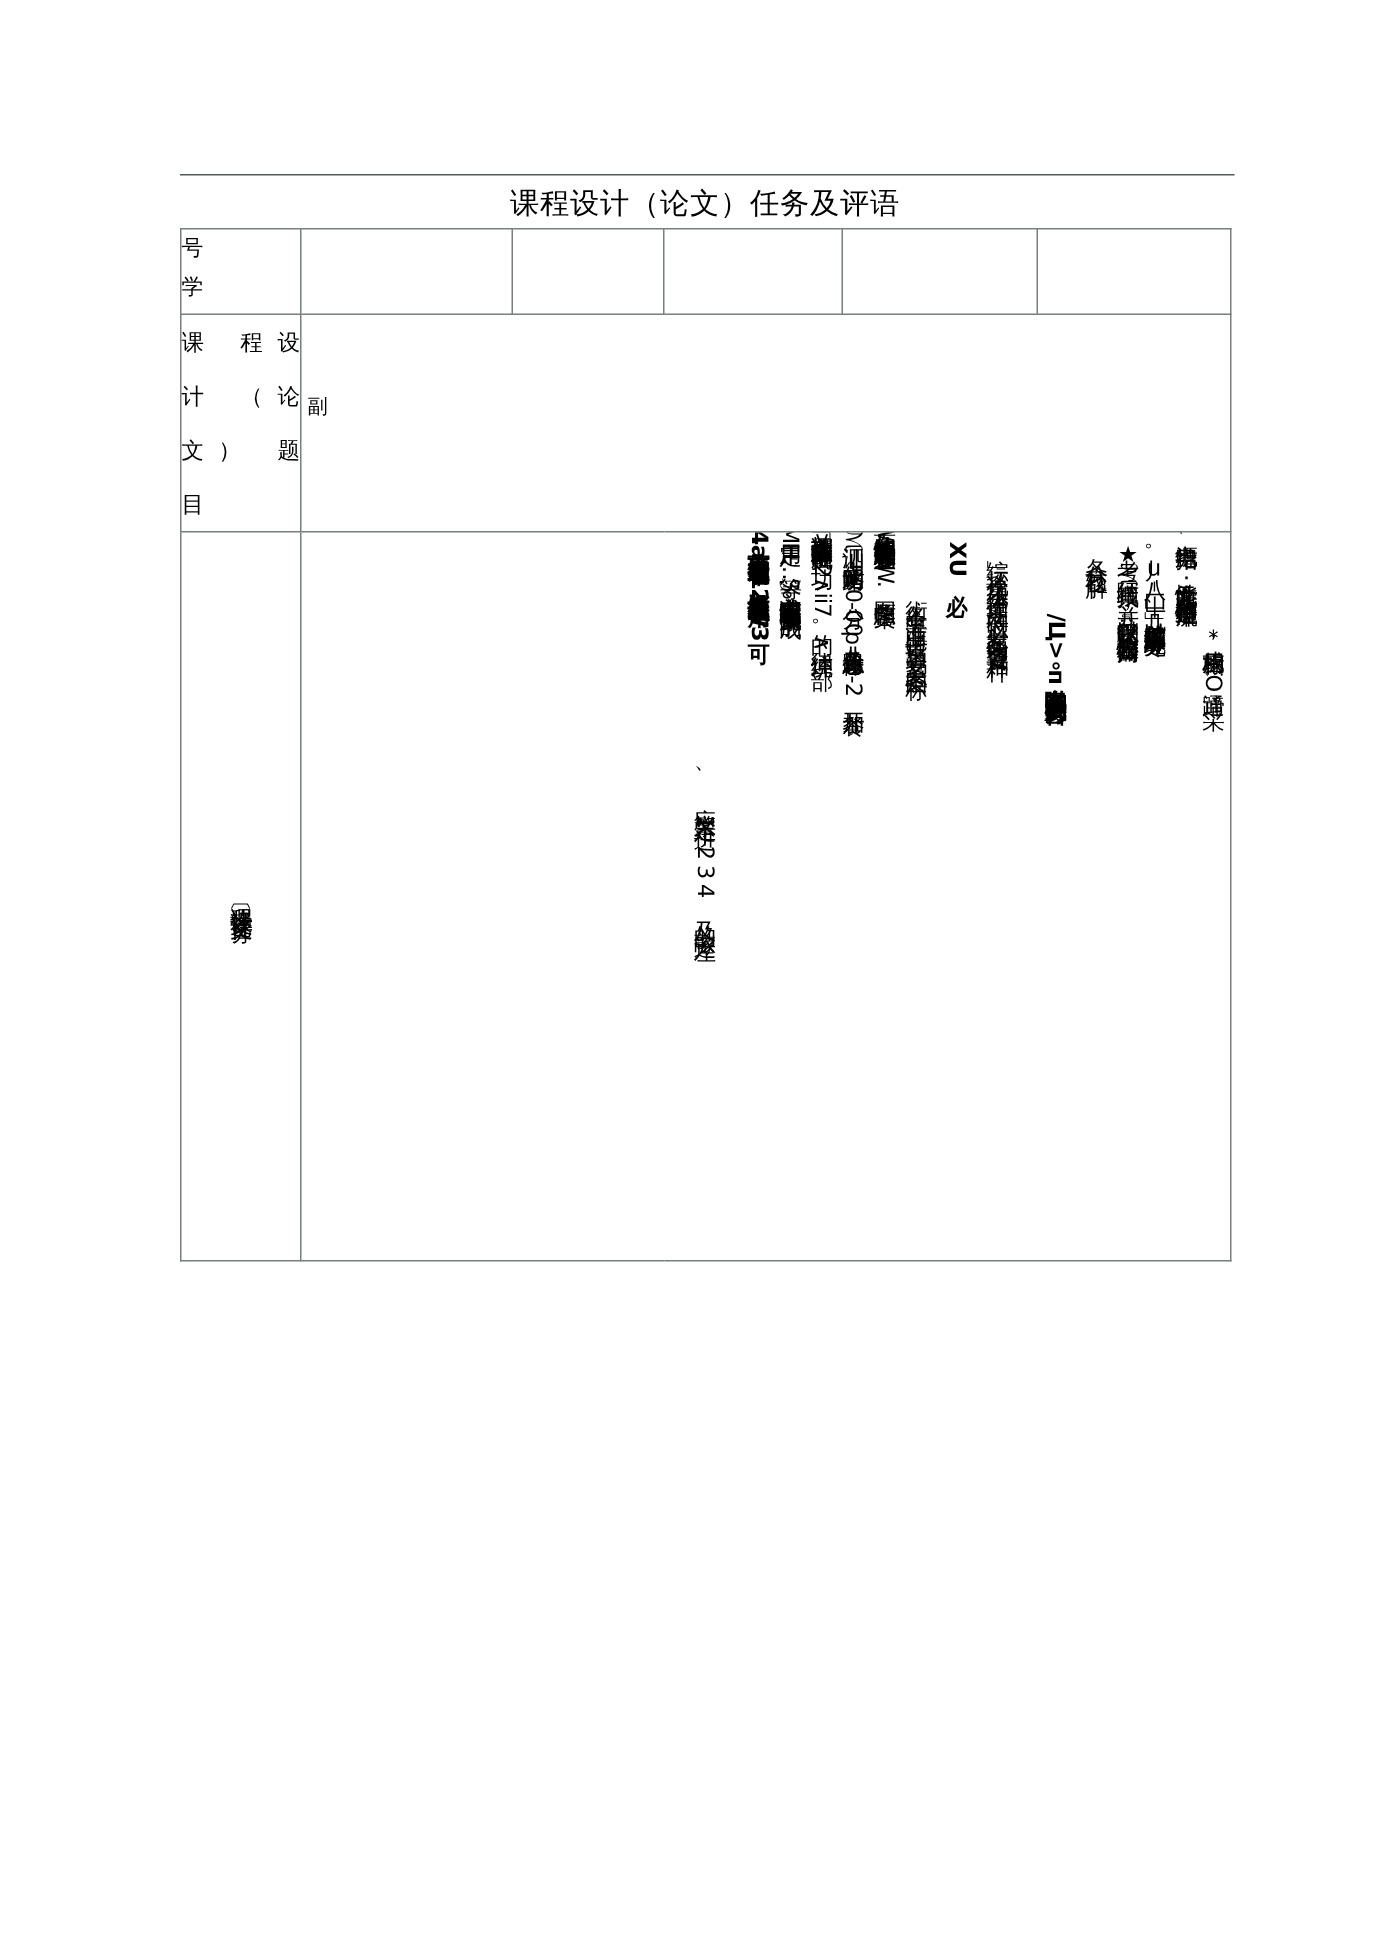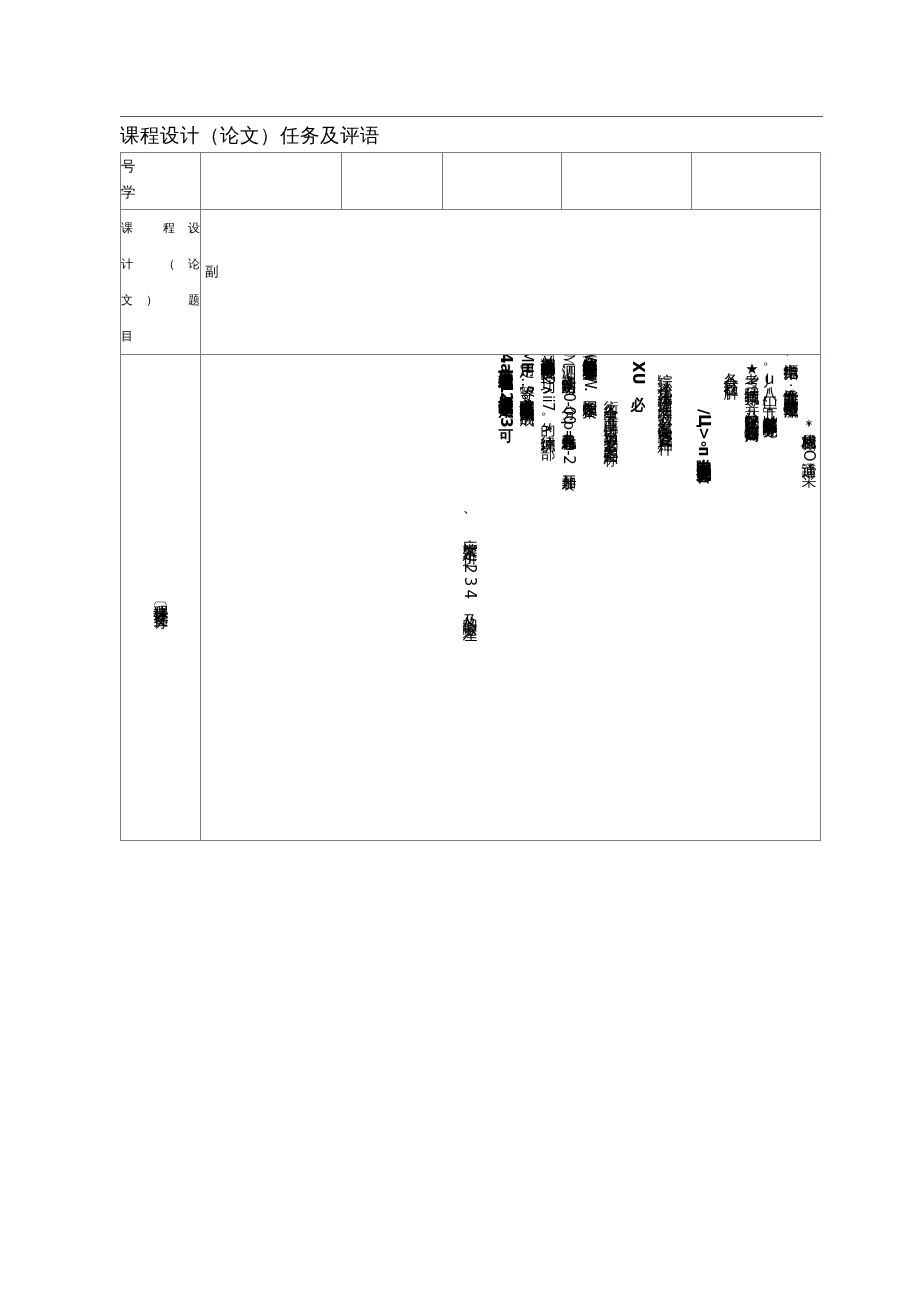--- a/index.html
+++ b/index.html
@@ -35,21 +35,21 @@
     height: 0;
     border-top: 1.2px solid #555b5a;
   }
 
   
   .doc-title {
     position: absolute;
     left: 120px;
     top: 121px;
     width: 700px;
-    text-align: left;
+    text-align: center;
     font-size: 19.5px;
     letter-spacing: 0.5px;
     font-weight: 500;
     line-height: 30px;
     color: #000;
     white-space: nowrap;
   }
 
   
   .form-table {
@@ -75,21 +75,21 @@
     font-size: 14.5px;
     line-height: 26px;
     letter-spacing: 0.5px;
   }
   .cell-label-sid span { display: block; }
 
   
   .row-title { height: 121px; }
   .cell-label-title {
     padding: 8px 7px 6px 7px;
-    font-size: 12px;
+    font-size: 15px;
     line-height: 36px;
     text-align: justify;
     text-align-last: justify;
   }
   .cell-label-title .jline {
     display: block;
     text-align: justify;
     text-align-last: justify;
   }
   .cell-title-value {

